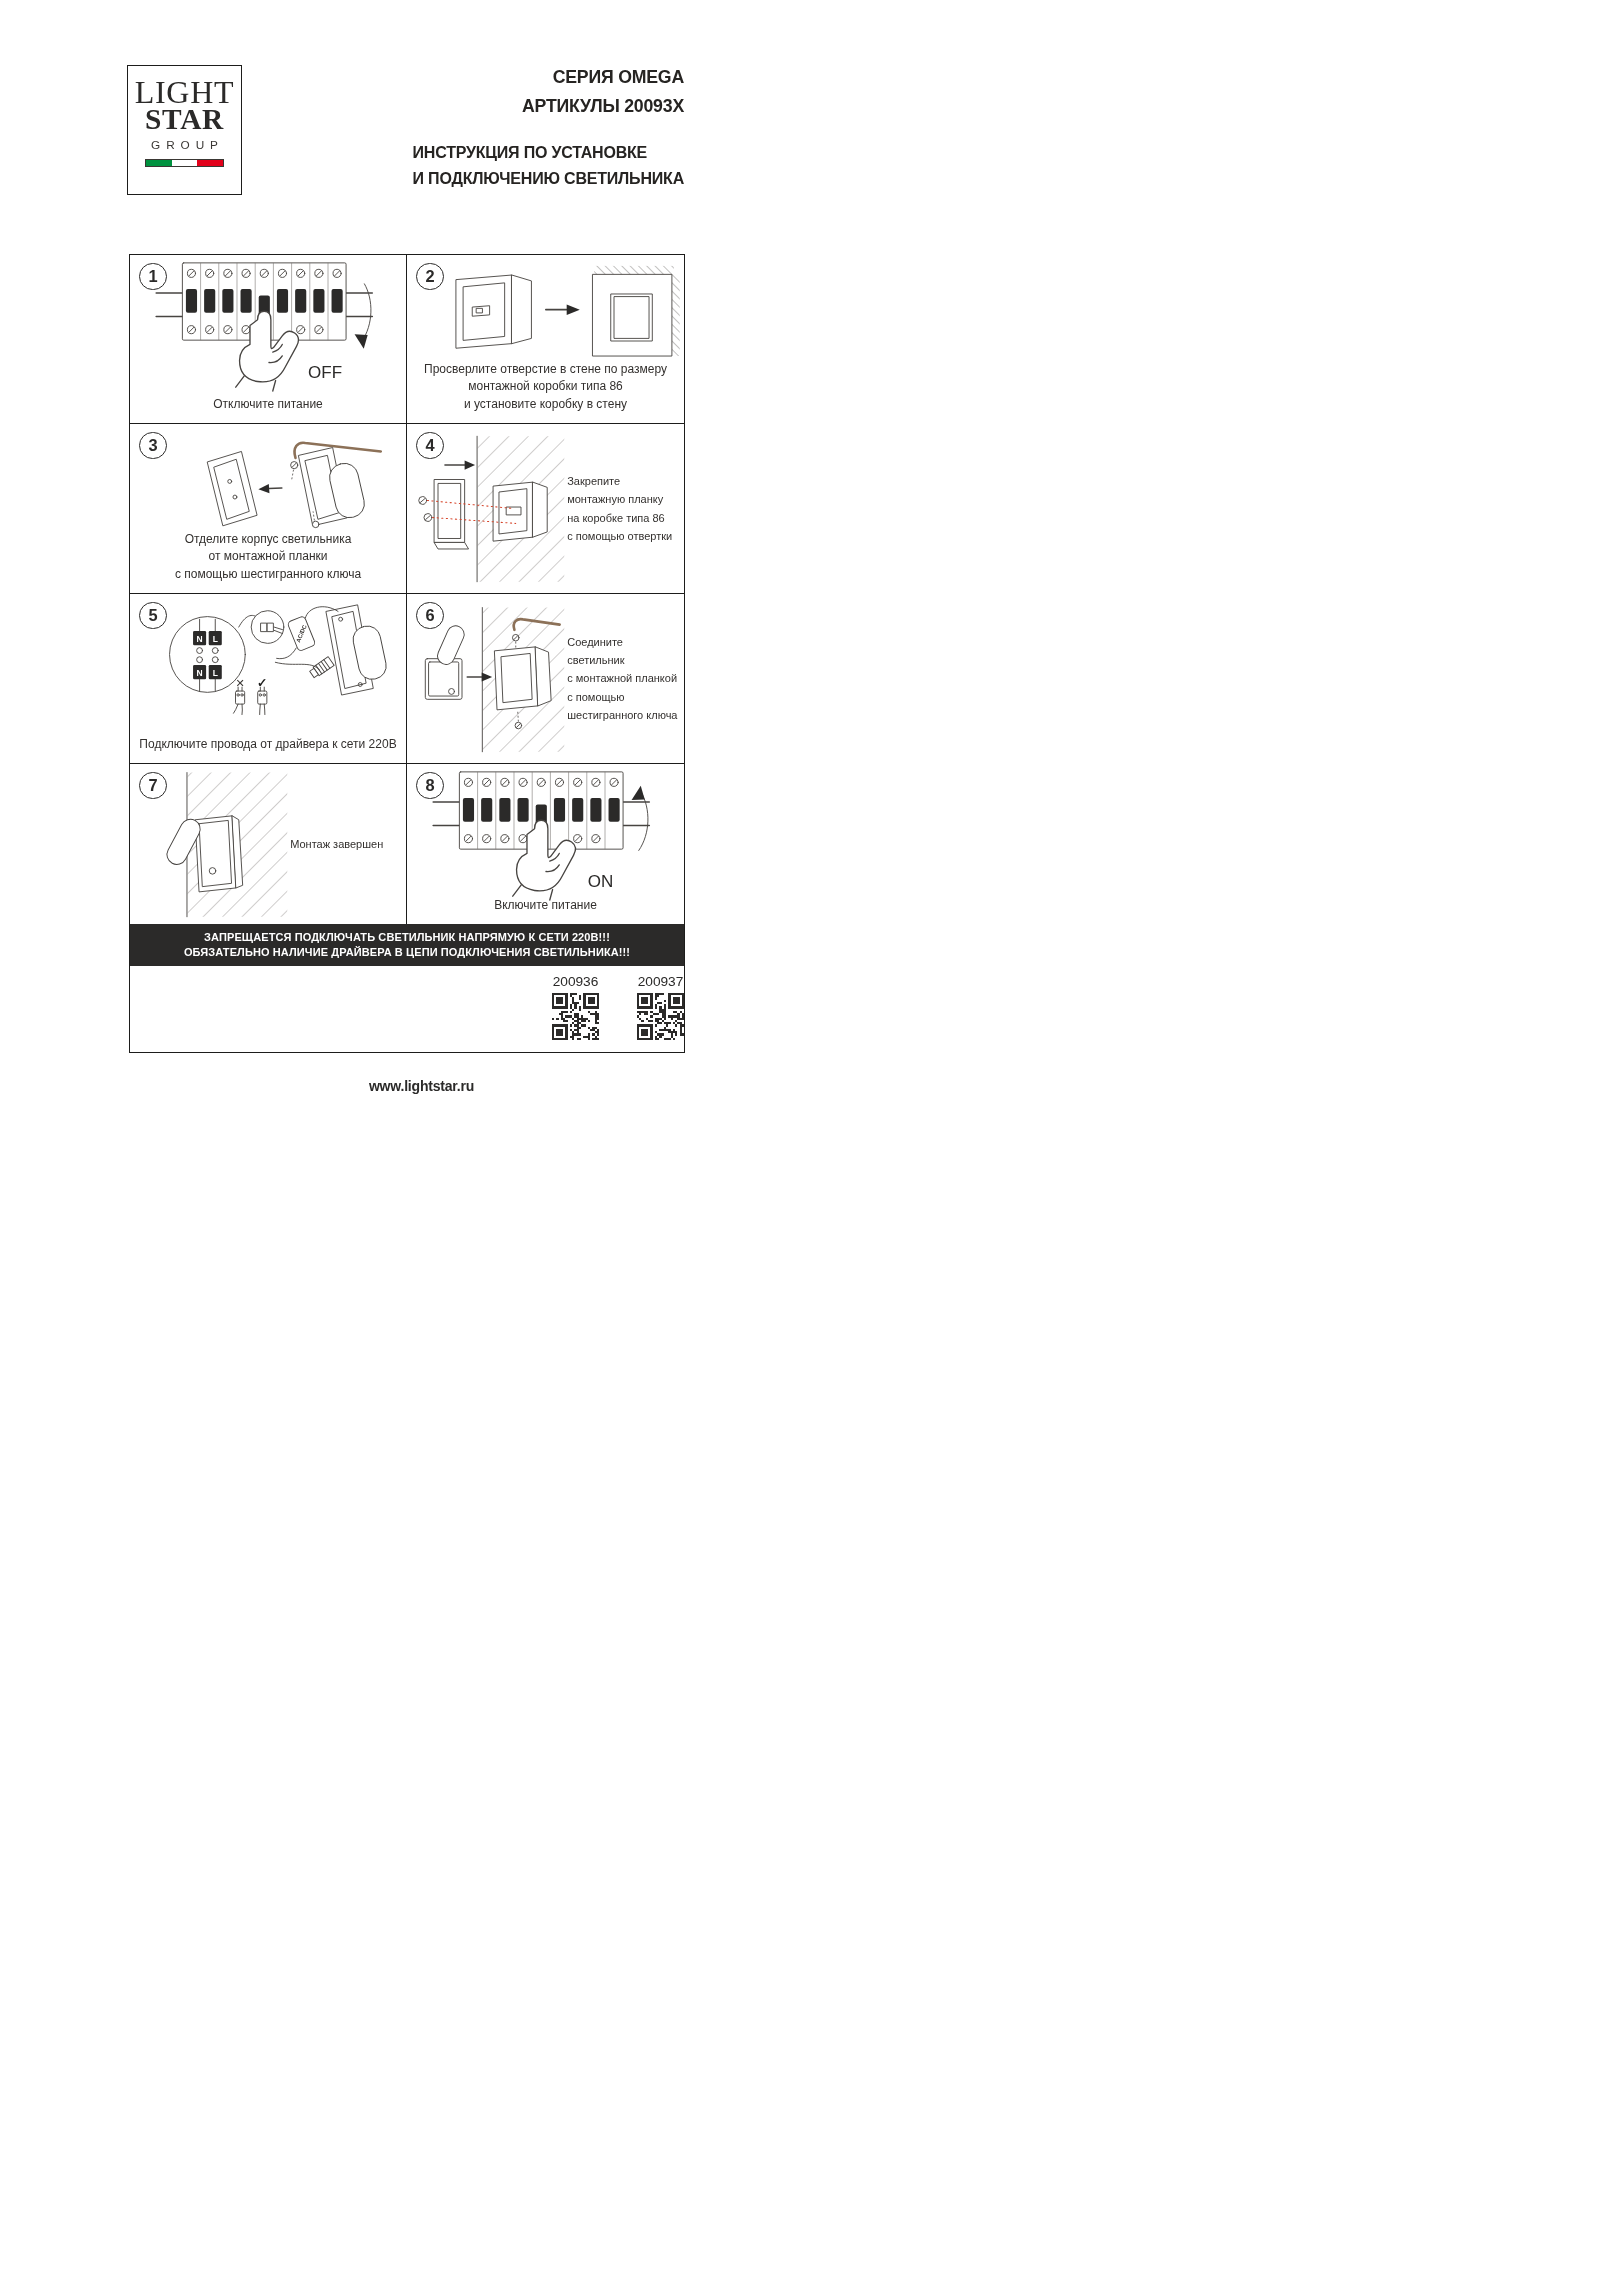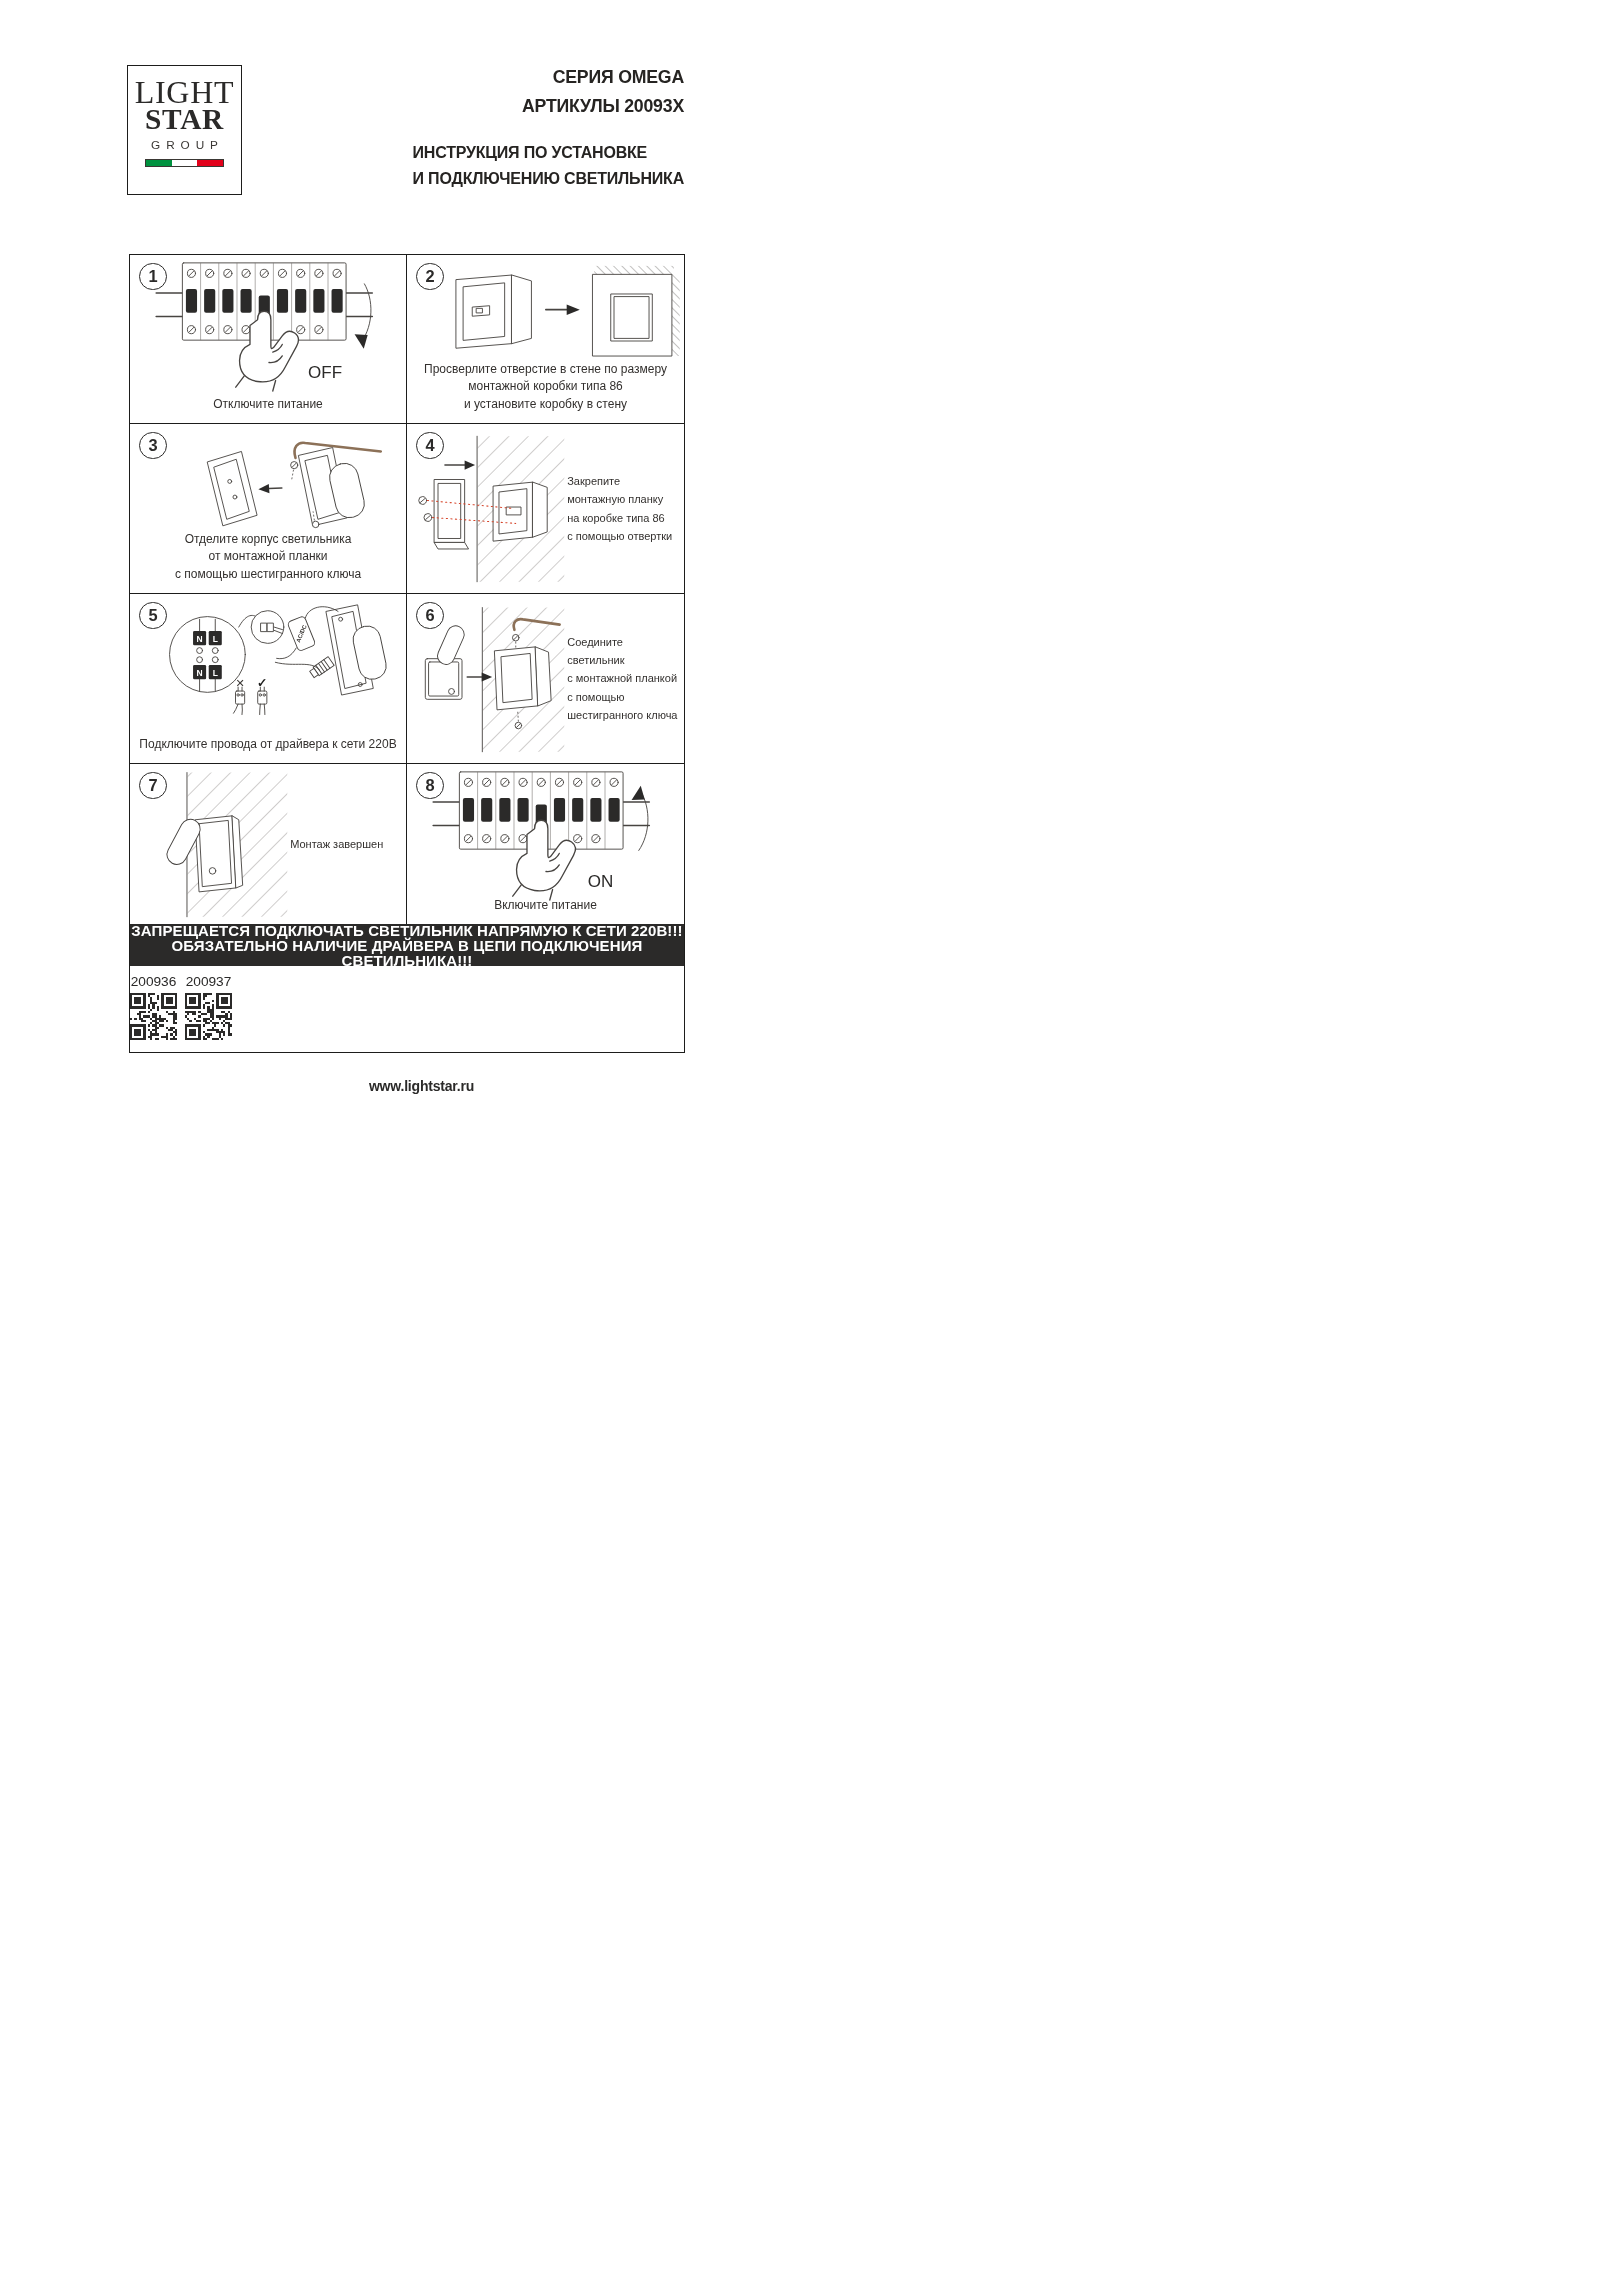--- a/index.html
+++ b/index.html
@@ -49,22 +49,22 @@
   .red{fill:none;stroke:#d6452b;stroke-width:1.6;stroke-dasharray:2 5;stroke-linecap:round;}
   .dash{fill:none;stroke:#474441;stroke-width:1.2;stroke-dasharray:3 3;}
   .biglabel{font-size:26px;fill:#2b2a29;}
   .terml{font-size:13px;font-weight:700;fill:#fff;text-anchor:middle;}
   .mark-x{font-size:17px;fill:#3a3734;text-anchor:middle;}
   .mark-ok{font-size:19px;font-weight:700;fill:#1d1d1b;text-anchor:middle;}
   .acdc{font-size:9px;fill:#3a3734;text-anchor:middle;font-weight:700;}
   
   .warning{grid-column:1 / span 2;background:#2b2a29;color:#fff;display:flex;flex-direction:column;
            align-items:center;justify-content:center;text-align:center;
-           font-weight:700;font-size:15px;line-height:15px;letter-spacing:0.1px;}
-  .qr-section{grid-column:1 / span 2;display:flex;justify-content:flex-start;gap:8px;padding-top:7.9px;}
+           font-weight:700;font-size:11px;line-height:15px;letter-spacing:0.1px;}
+  .qr-section{grid-column:1 / span 2;display:flex;justify-content:flex-end;gap:38px;padding-top:7.9px;}
   .qr-item{display:flex;flex-direction:column;align-items:center;}
   .qr-code-label{font-size:13.7px;color:#2b2a29;margin-bottom:4.6px;}
   .qr-svg{width:47px;height:47px;}
   .footer{position:absolute;left:16px;top:1078px;width:100%;text-align:center;
           font-size:14px;font-weight:700;letter-spacing:-0.2px;color:#2b2a29;}
 </style>
 </head>
 <body>
 
 <svg width="0" height="0" style="position:absolute" aria-hidden="true">

